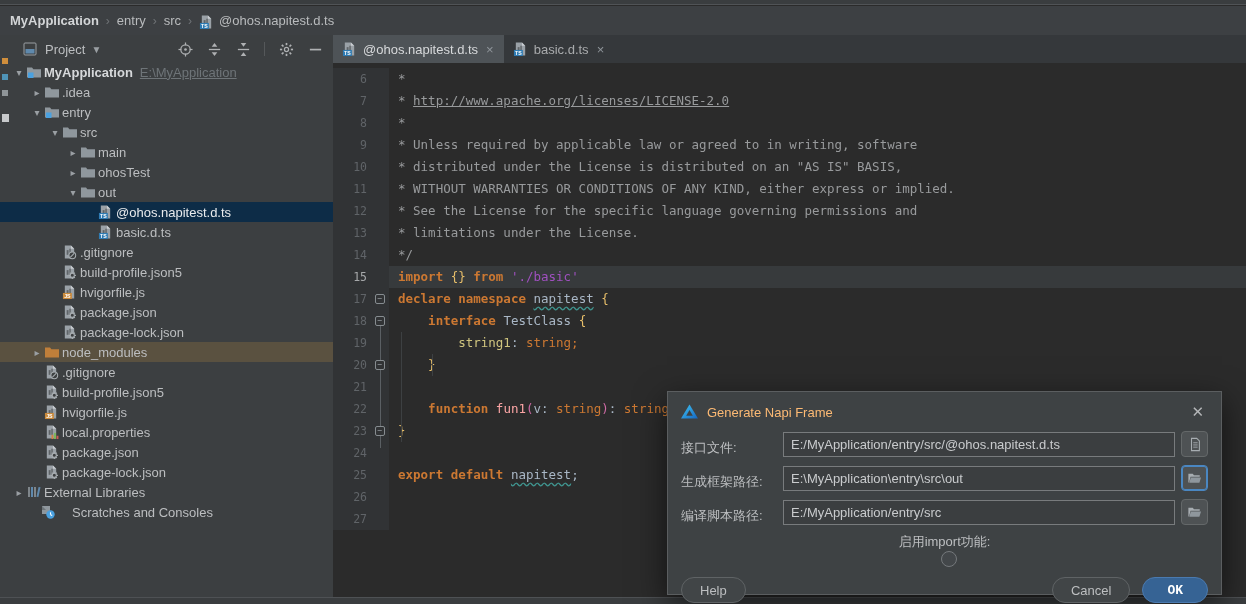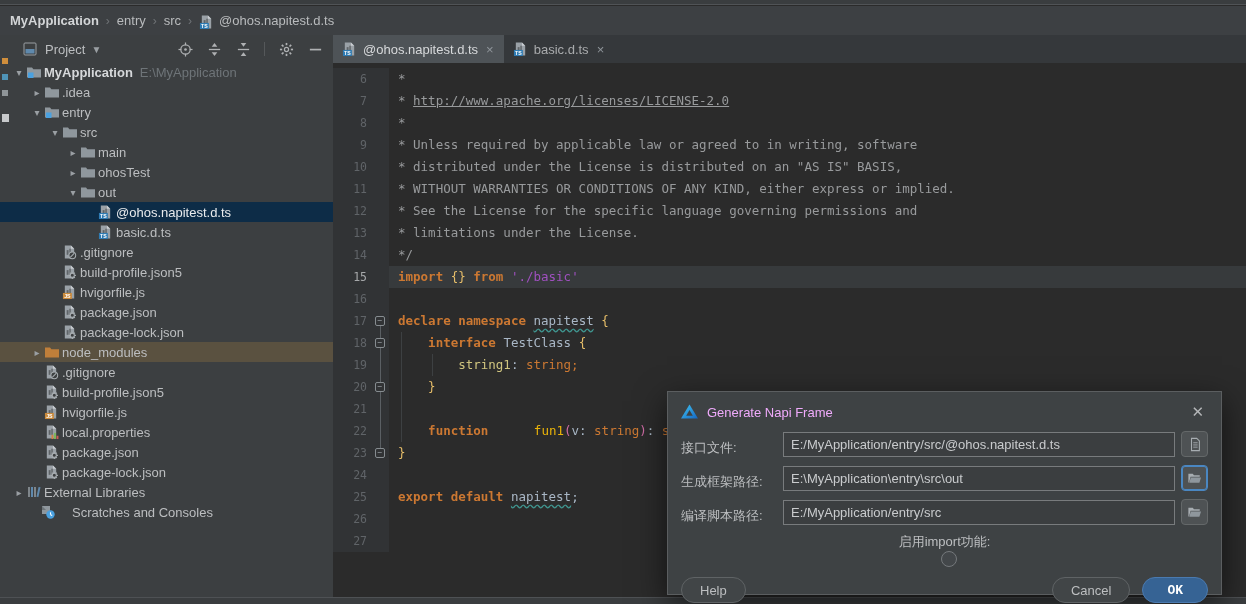--- a/index.html
+++ b/index.html
@@ -30,21 +30,21 @@
   .tb-divider { width:1px; height:14px; background:#55585a; }
   #tree { position:absolute; top:27px; left:0; right:0; bottom:0; }
   .tree-row { height:20px; display:flex; align-items:center; white-space:nowrap; cursor:pointer; }
   .tree-row.selected { background:#0d2c47; }
   .tree-row.selected .t-label { color:#e9ebed; }
   .tree-row.hl { background:#5a5140; }
   .t-chev { width:14px; color:#9a9fa3; font-size:10px; text-align:center; flex:none; }
   .t-ico { width:18px; flex:none; display:inline-flex; }
   .t-label { color:#bcbec0; }
   .t-label.bold { font-weight:bold; color:#d6d8da; }
-  .t-extra { color:#6e7478; margin-left:7px; }
+  .t-extra { color:#6e7478; margin-left:7px;text-decoration:underline; }
   
   .stripe-mark { position:absolute; left:2px; }
 
   
   #editor { position:absolute; left:333px; top:35px; right:0; bottom:7px; background:#2b2b2b; }
   #tabbar { position:absolute; left:0; top:0; right:0; height:28px; background:#35383b; display:flex; }
   .tab { display:flex; align-items:center; padding:0 10px 0 9px; gap:6px; cursor:pointer; color:#a9abad; }
   .tab.active { background:#4e5357; color:#d7d9db; }
   .tab-close { color:#8f959a; font-size:13px; margin-left:2px; cursor:pointer; }
   #code-scroll { position:absolute; left:0; top:28px; right:0; bottom:0; overflow:hidden; padding-top:5px; }
@@ -59,36 +59,36 @@
   .fold { position:absolute; right:4px; top:6px; width:10px; height:10px;
     border:1px solid #868c90; border-radius:2px; color:#9aa0a4;
     font-size:8px; line-height:8px; text-align:center; cursor:pointer; background:#313335; z-index:2;}
   .s-cmt { color:#989a9c; }
   .s-lnk { color:#989a9c; text-decoration:underline; }
   .s-kw  { color:#cc7832; font-weight:bold; }
   .s-br  { color:#e8bf6a; }
   .s-str { color:#a050c0; }
   .s-ty  { color:#cc7832; }
   .s-pr  { color:#d0c57f; }
-  .s-fn  { color:#eab308;margin-left:38px; }
+  .s-fn  { color:#fca5a5; }
   .s-pa  { color:#cf6ba5; }
   .s-pln { color:#a9b7c6; }
   .s-sq  { color:#a9b7c6; text-decoration:underline wavy #3f9690; text-underline-offset:3px; }
   #fold-line { position:absolute; width:1px; background:#5a5f63; z-index:1; }
   .indent-guide { position:absolute; width:1px; background:#3d4042; }
 
   #bottom-strip { position:absolute; left:0; bottom:0; width:100%; height:7px;
     background:#3a3d3f; border-top:1px solid #4e5154; }
 
   
   #dialog { position:absolute; left:667px; top:391px; width:555px; height:204px;
     background:#3e4244; border:1px solid #5b5e60; box-shadow:0 10px 30px rgba(0,0,0,.6);
     padding:9px 13px 10px 13px; }
   #dialog-header { display:flex; align-items:center; height:22px; margin-bottom:8px; }
-  #dialog-title { color:#f0abfc; margin-left:9px; font-size:13px; }
+  #dialog-title { color:#fdba74; margin-left:9px; font-size:13px; }
   #dialog-close { margin-left:auto; color:#b4b6b8; font-size:15px; cursor:pointer; padding:0 4px; }
   .dlg-row { display:flex; align-items:flex-end; margin-bottom:8px; }
   .dlg-label { width:102px; flex:none; color:#bdbfc1; }
   .dlg-input { flex:1; height:25px; background:#3b3e40; border:1px solid #787b7d;
     color:#c9cbcd; font-family:"Liberation Sans", sans-serif; font-size:13px;
     padding:0 7px; outline:none; }
   .dlg-sidebtn { width:27px; height:26px; margin-left:6px; flex:none;
     background:#4e5254; border:1px solid #646869; border-radius:4px;
     display:flex; align-items:center; justify-content:center; cursor:pointer; }
   .dlg-sidebtn.focused { border:1px solid #4a87c2; box-shadow:0 0 0 1px #4a87c2 inset; }
@@ -599,24 +599,20 @@
           <span class="gut">13</span>
           <span class="codetxt"><span class="s-cmt">* limitations under the License.</span></span>
         </div>
         <div class="cline">
           <span class="gut">14</span>
           <span class="codetxt"><span class="s-cmt">*/</span></span>
         </div>
         <div class="cline cur">
           <span class="gut">15</span>
           <span class="codetxt"><span class="s-kw">import</span><span class="s-pln"> </span><span class="s-br">{}</span><span class="s-pln"> </span><span class="s-kw">from</span><span class="s-pln"> </span><span class="s-str">'./basic'</span></span>
-        </div>
-        <div class="cline">
-          <span class="gut">16</span>
-          <span class="codetxt"></span>
         </div>
         <div class="cline">
           <span class="gut">17<span class="fold">−</span></span>
           <span class="codetxt"><span class="s-kw">declare</span><span class="s-pln"> </span><span class="s-kw">namespace</span><span class="s-pln"> </span><span class="s-sq">napitest</span><span class="s-pln"> </span><span class="s-br">{</span></span>
         </div>
         <div class="cline">
           <span class="gut">18<span class="fold">−</span></span>
           <span class="codetxt"><span class="s-pln">    </span><span class="s-kw">interface</span><span class="s-pln"> </span><span class="s-pln">TestClass</span><span class="s-pln"> </span><span class="s-br">{</span></span>
         </div>
         <div class="cline">

